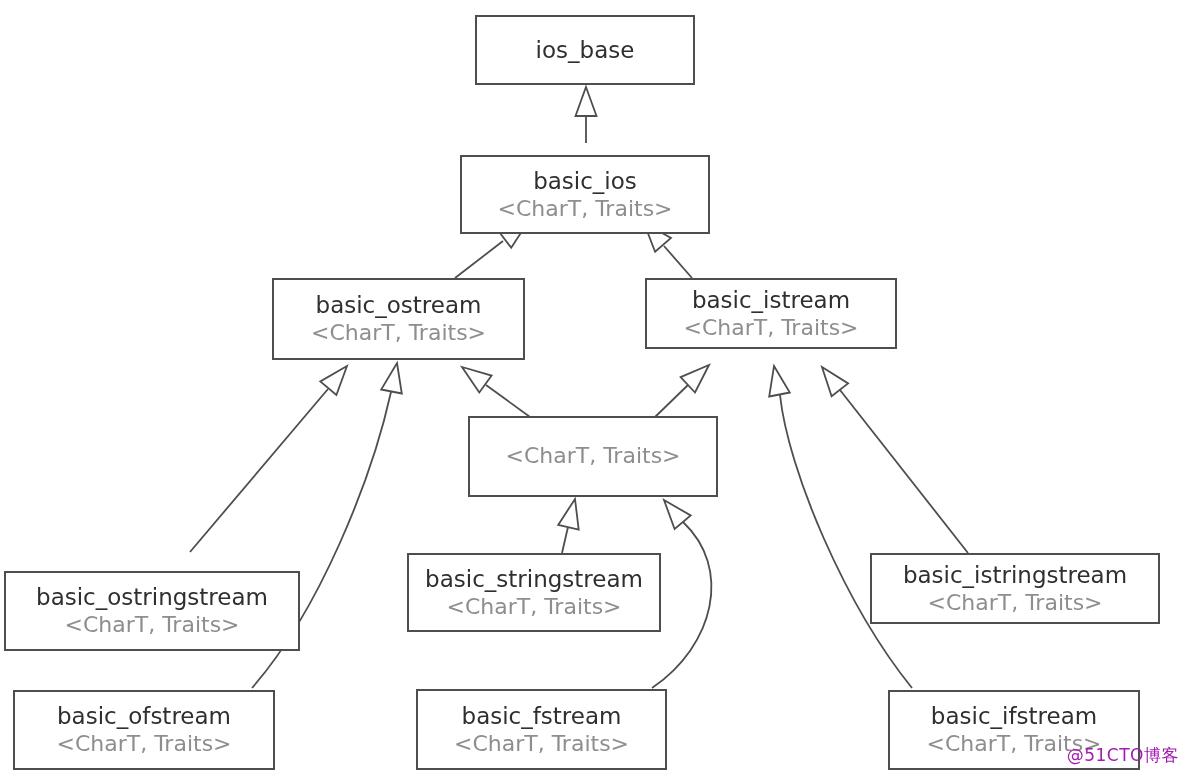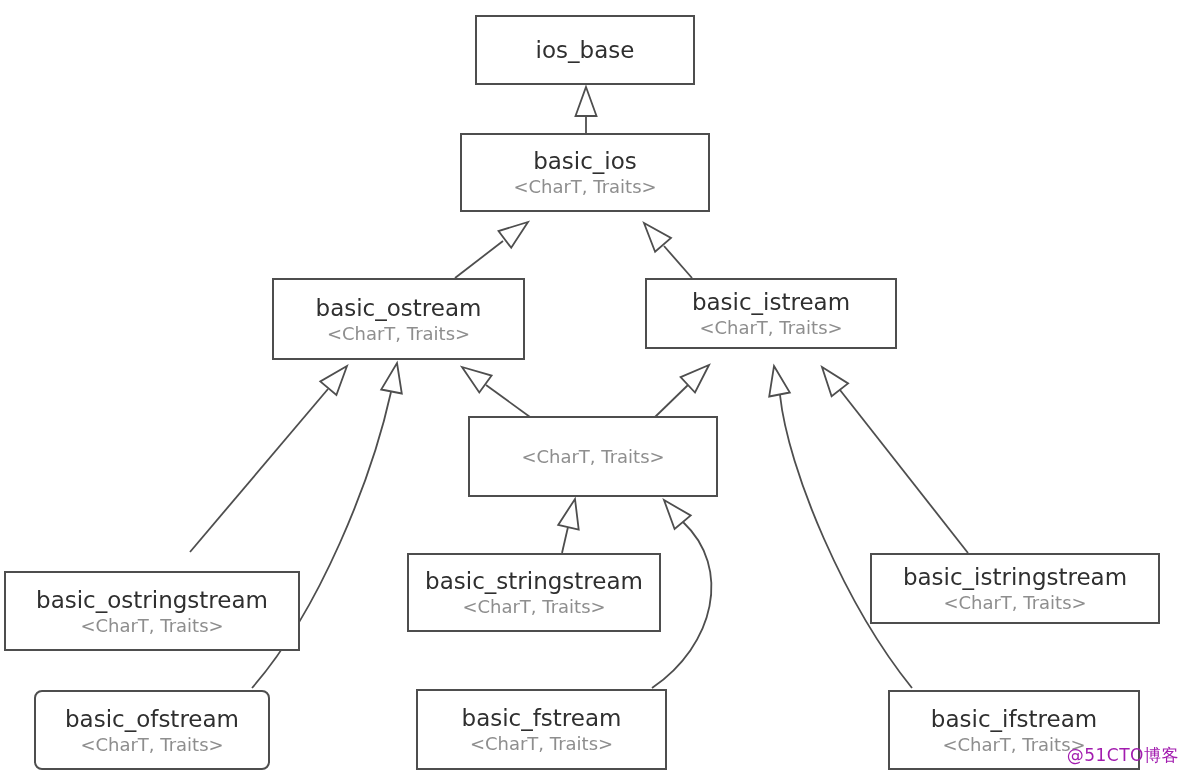--- a/index.html
+++ b/index.html
@@ -29,21 +29,21 @@
     justify-content: center;
     text-align: center;
   }
   .node-title {
     font-size: 23px;
     color: #2f2f2f;
     line-height: 1.25;
     white-space: nowrap;
   }
   .node-sub {
-    font-size: 18px;
+    font-size: 22px;
     color: #8e8e8e;
     line-height: 1.2;
     white-space: nowrap;
   }
   .node-sub:empty { display: none; }
   .watermark {
     position: absolute;
     right: 5px;
     bottom: 7px;
     z-index: 3;
@@ -80,21 +80,21 @@
       <polygon points="575.0,499.0 578.7,529.6 558.2,524.9" fill="#ffffff" stroke="#4e4e4e" stroke-width="1.8"></polygon>
       <path d="M652,688 C715,645 732,568 683,522" fill="none" stroke="#4e4e4e" stroke-width="1.8"></path>
       <polygon points="664.0,500.0 690.7,515.5 674.6,529.0" fill="#ffffff" stroke="#4e4e4e" stroke-width="1.8"></polygon>
     </svg>
 
   <div class="node" style="left: 475px; top: 15px; width: 220px; height: 70px;">
     <span class="node-title">ios_base</span>
 
   </div>
 
-  <div class="node" style="left: 460px; top: 133px; width: 250px; height: 79px;">
+  <div class="node" style="left: 460px; top: 155px; width: 250px; height: 79px;">
     <span class="node-title">basic_ios</span>
     <span class="node-sub">&lt;CharT, Traits&gt;</span>
   </div>
 
   <div class="node" style="left: 272px; top: 278px; width: 253px; height: 82px;">
     <span class="node-title">basic_ostream</span>
     <span class="node-sub">&lt;CharT, Traits&gt;</span>
   </div>
 
   <div class="node" style="left: 645px; top: 278px; width: 252px; height: 71px; text-align: right;">
@@ -114,21 +114,21 @@
   <div class="node" style="left: 407px; top: 553px; width: 254px; height: 79px;">
     <span class="node-title">basic_stringstream</span>
     <span class="node-sub">&lt;CharT, Traits&gt;</span>
   </div>
 
   <div class="node" style="left: 870px; top: 553px; width: 290px; height: 71px;">
     <span class="node-title">basic_istringstream</span>
     <span class="node-sub">&lt;CharT, Traits&gt;</span>
   </div>
 
-  <div class="node" style="left: 34px; top: 690px; width: 236px; height: 80px; border-radius: 8px;">
+  <div class="node" style="left: 13px; top: 690px; width: 262px; height: 80px;">
     <span class="node-title">basic_ofstream</span>
     <span class="node-sub">&lt;CharT, Traits&gt;</span>
   </div>
 
   <div class="node" style="left: 416px; top: 689px; width: 251px; height: 81px;">
     <span class="node-title">basic_fstream</span>
     <span class="node-sub">&lt;CharT, Traits&gt;</span>
   </div>
 
   <div class="node" style="left: 888px; top: 690px; width: 252px; height: 80px; text-align: right;">

